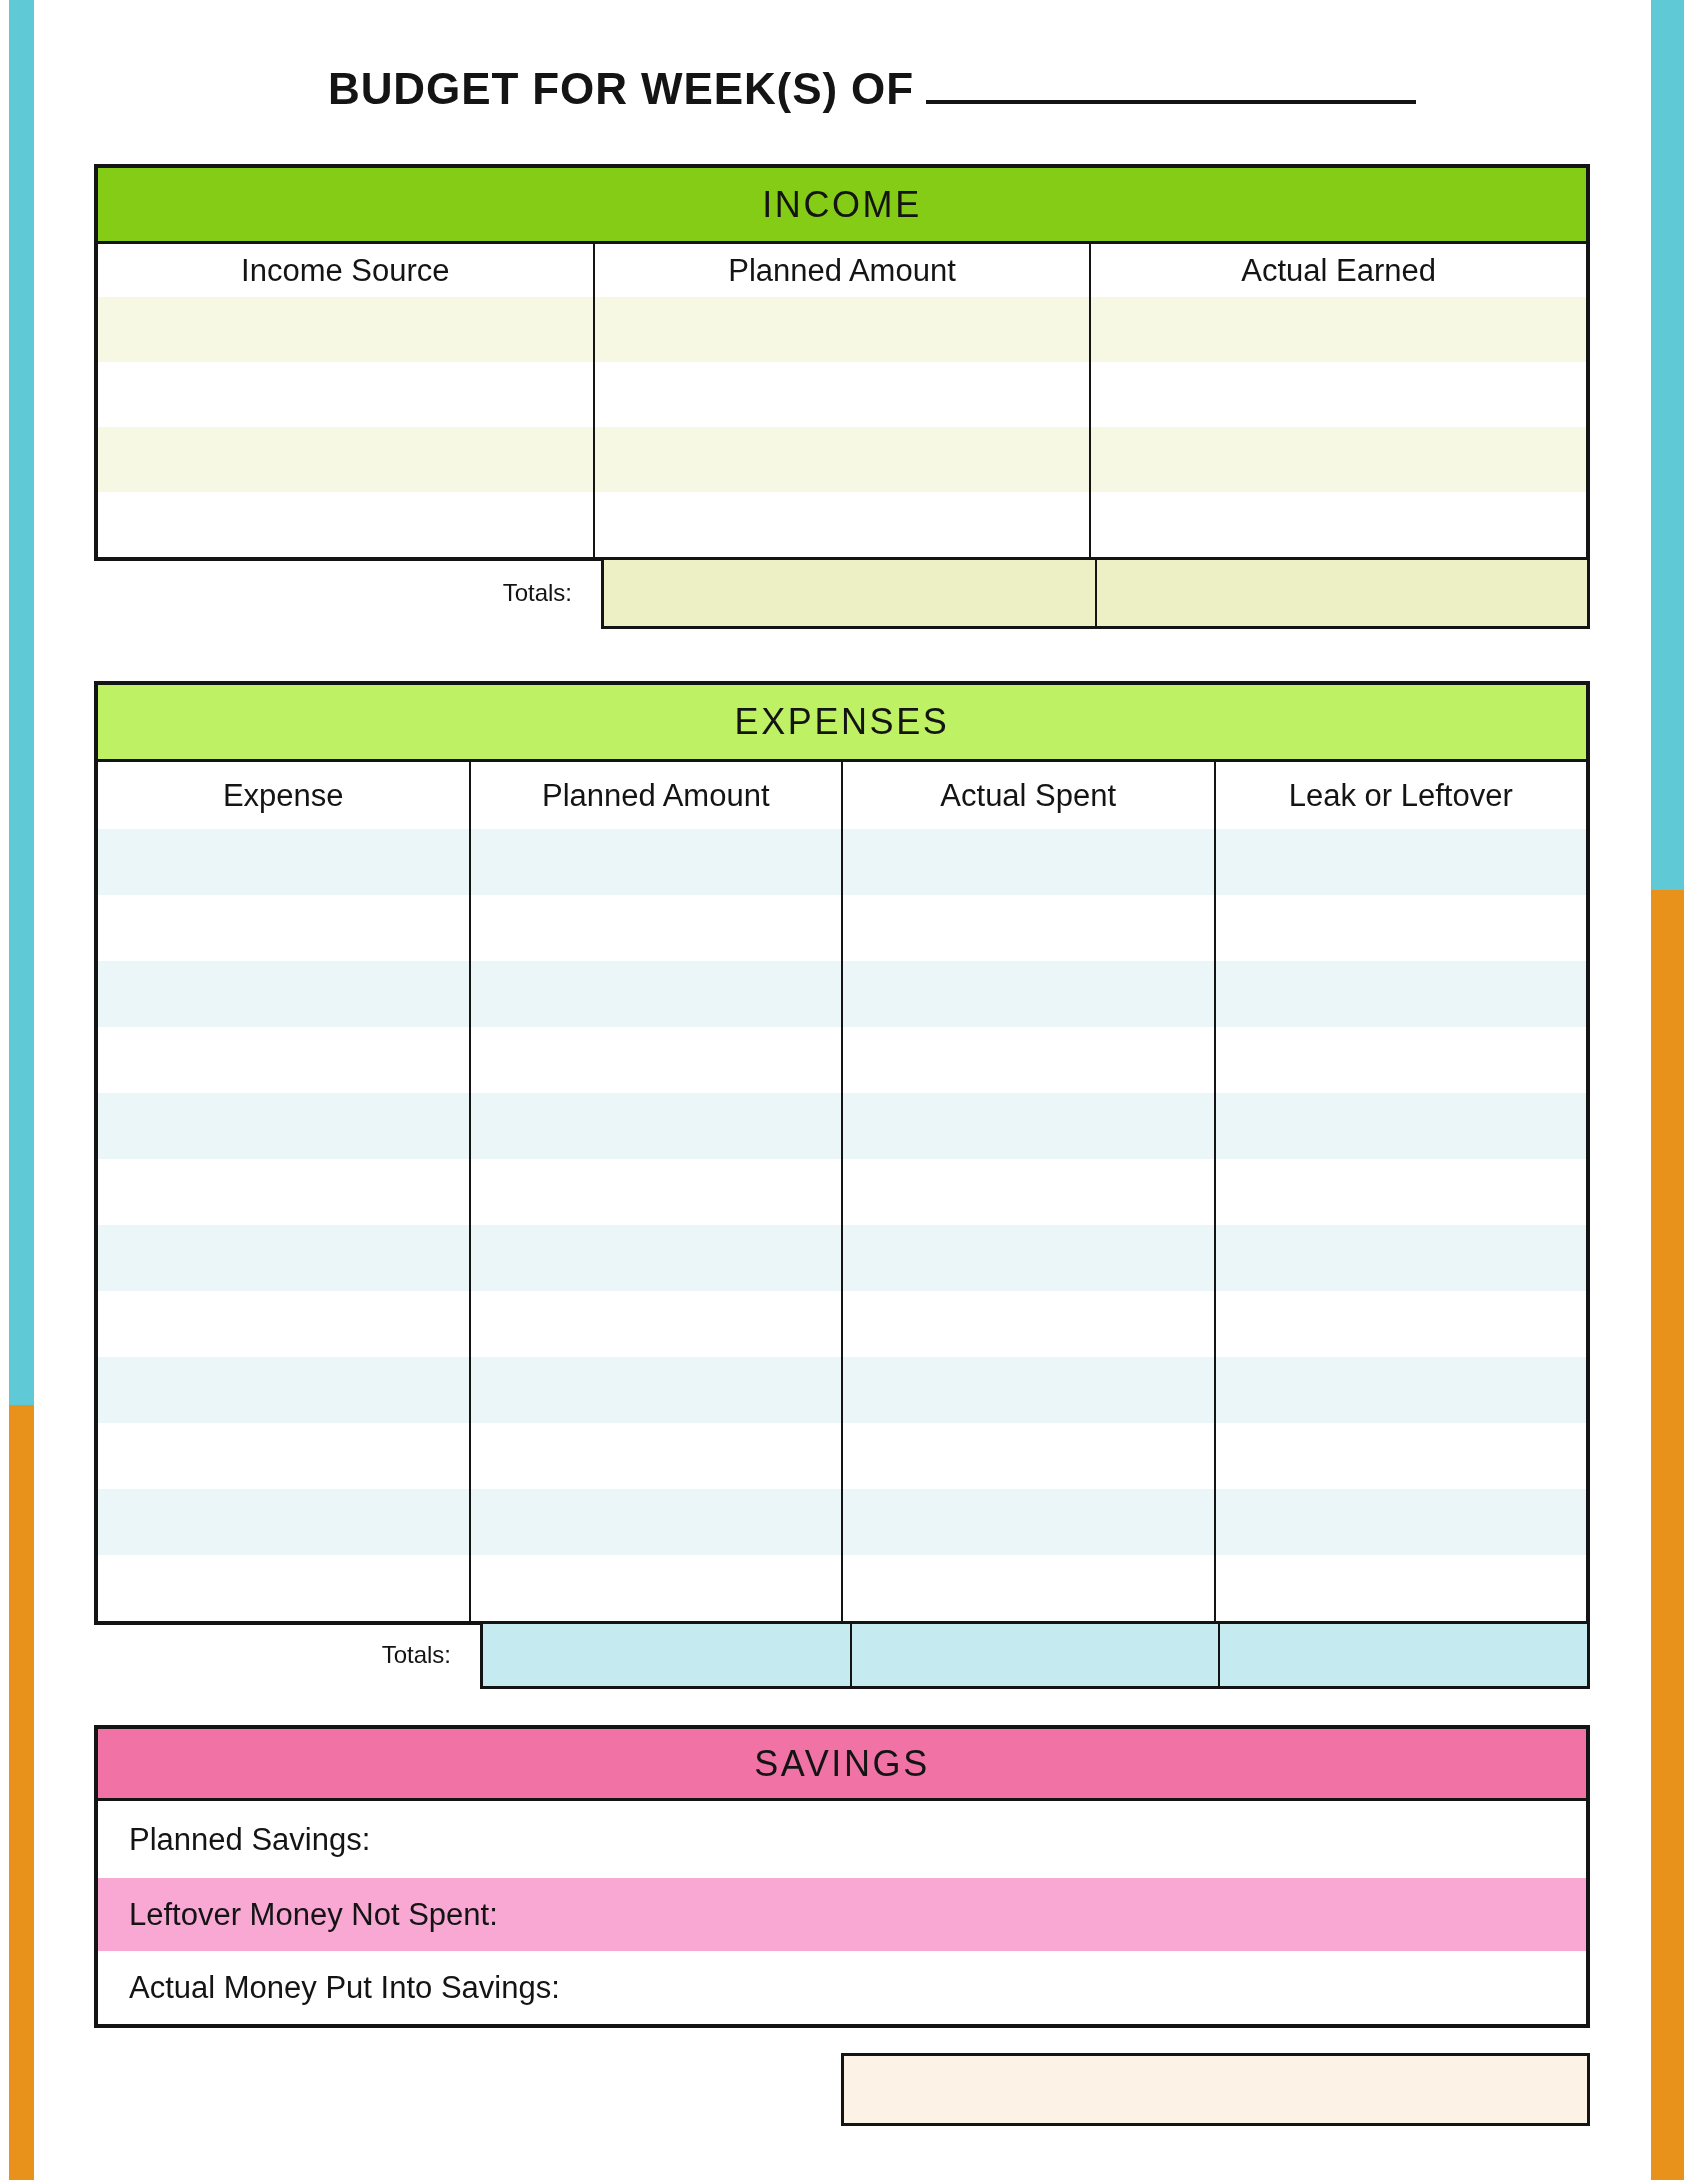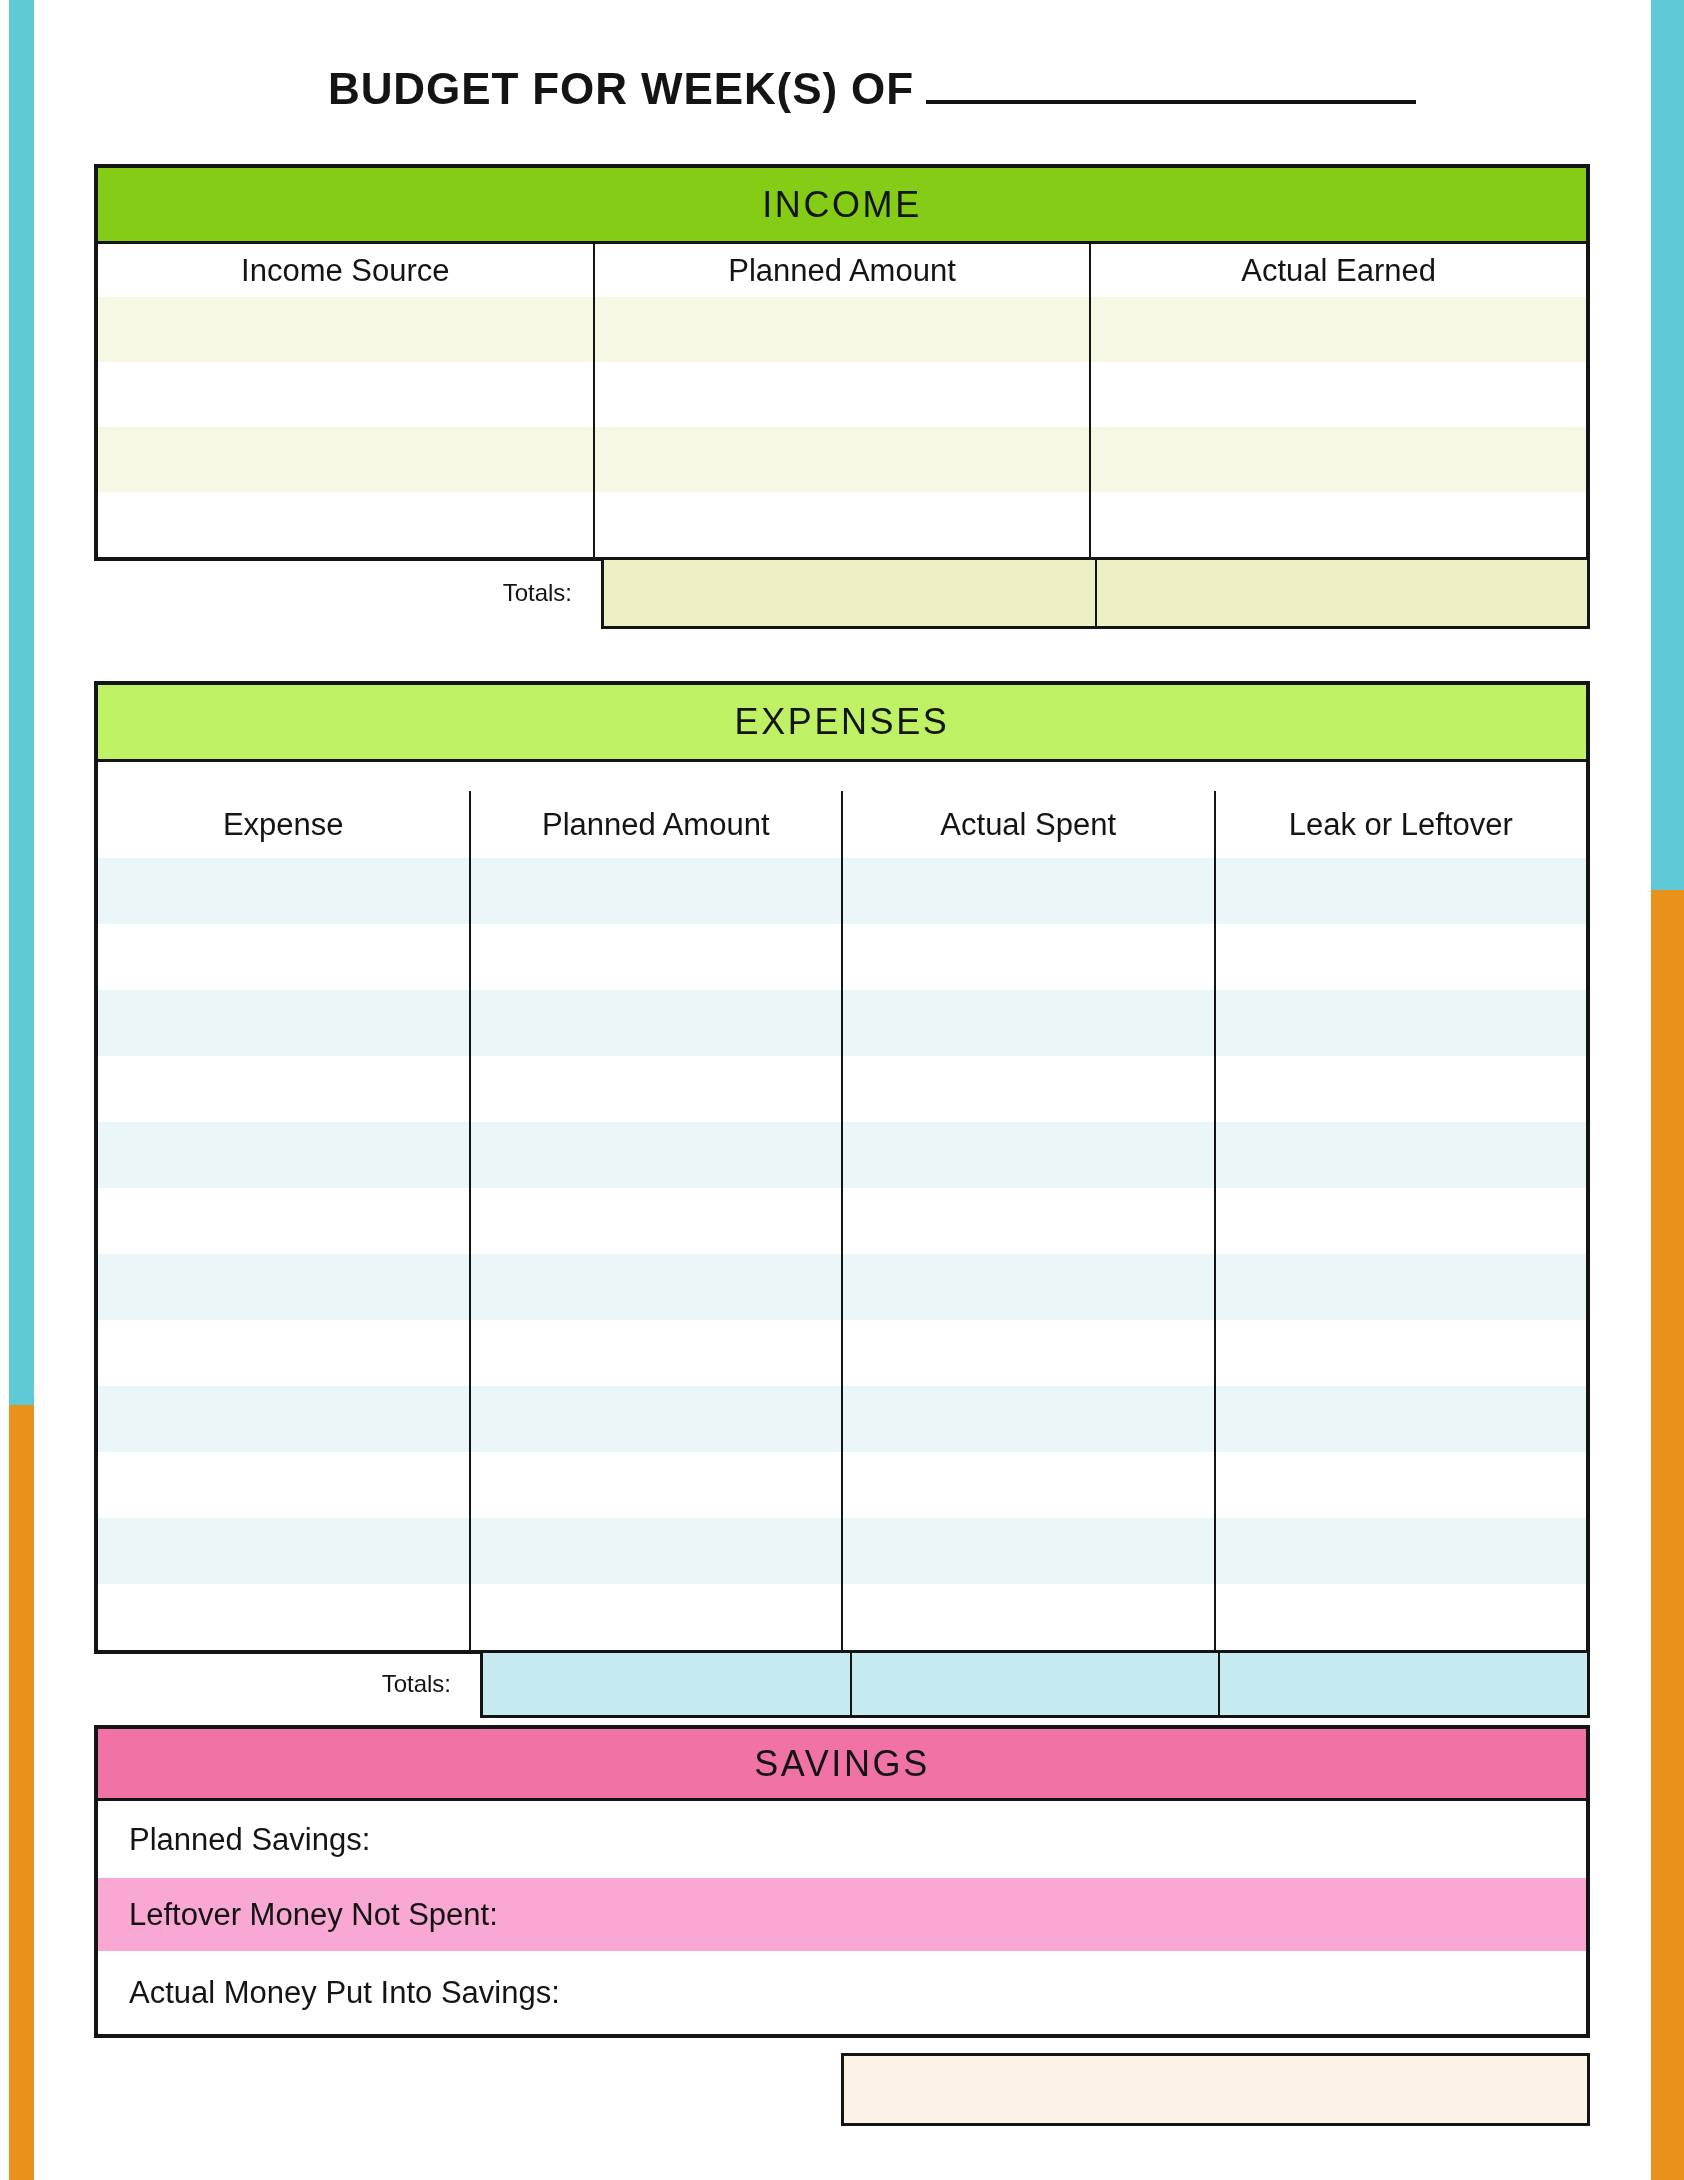--- a/index.html
+++ b/index.html
@@ -73,38 +73,38 @@
     flex: 1 1 0; display: flex;
     border: 3.4px solid #141414;
     box-sizing: border-box;
   }
   .income .totals-cells { height: 72px; }
   .income .totals-cells .tcell { background: #edf0c5; }
 
   
   .expenses { top: 681px; }
   .expenses .section-header { height: 74px; background: #bef264; }
-  .expenses .colheader { height: 67px; margin-top: 29px; }
+  .expenses .colheader { height: 67px; }
   .expenses .trow { height: 66px; }
   .expenses .trow.tint { background: #ebf6f8; }
   .expenses .totals-label { width: 386px; height: 68px; }
   .expenses .totals-cells { height: 68px; }
   .expenses .totals-cells .tcell { background: #c5eaf0; }
 
   
   .savings { top: 1725px; }
   .savings .section-header { height: 69px; background: #f173a6; }
   .savings-row {
     display: flex; align-items: center;
     padding-left: 31px; box-sizing: border-box;
     font-size: 31px; font-weight: 500;
   }
   .savings-row.r0 { height: 77px; }
   .savings-row.r1 { height: 73px; background: #f9a8d4; }
-  .savings-row.r2 { height: 83px; }
+  .savings-row.r2 { height: 73px; }
 
   
   .carryover { position: absolute; left: 94px; width: 1496px; top: 2053px; height: 73px; }
   .carryover-label {
     position: absolute; left: 60px; top: 0; height: 73px;
     display: flex; align-items: center;
     font-size: 31px; font-weight: 500; white-space: nowrap;
   }
   .carryover-box {
     position: absolute; right: 0; top: 0;

